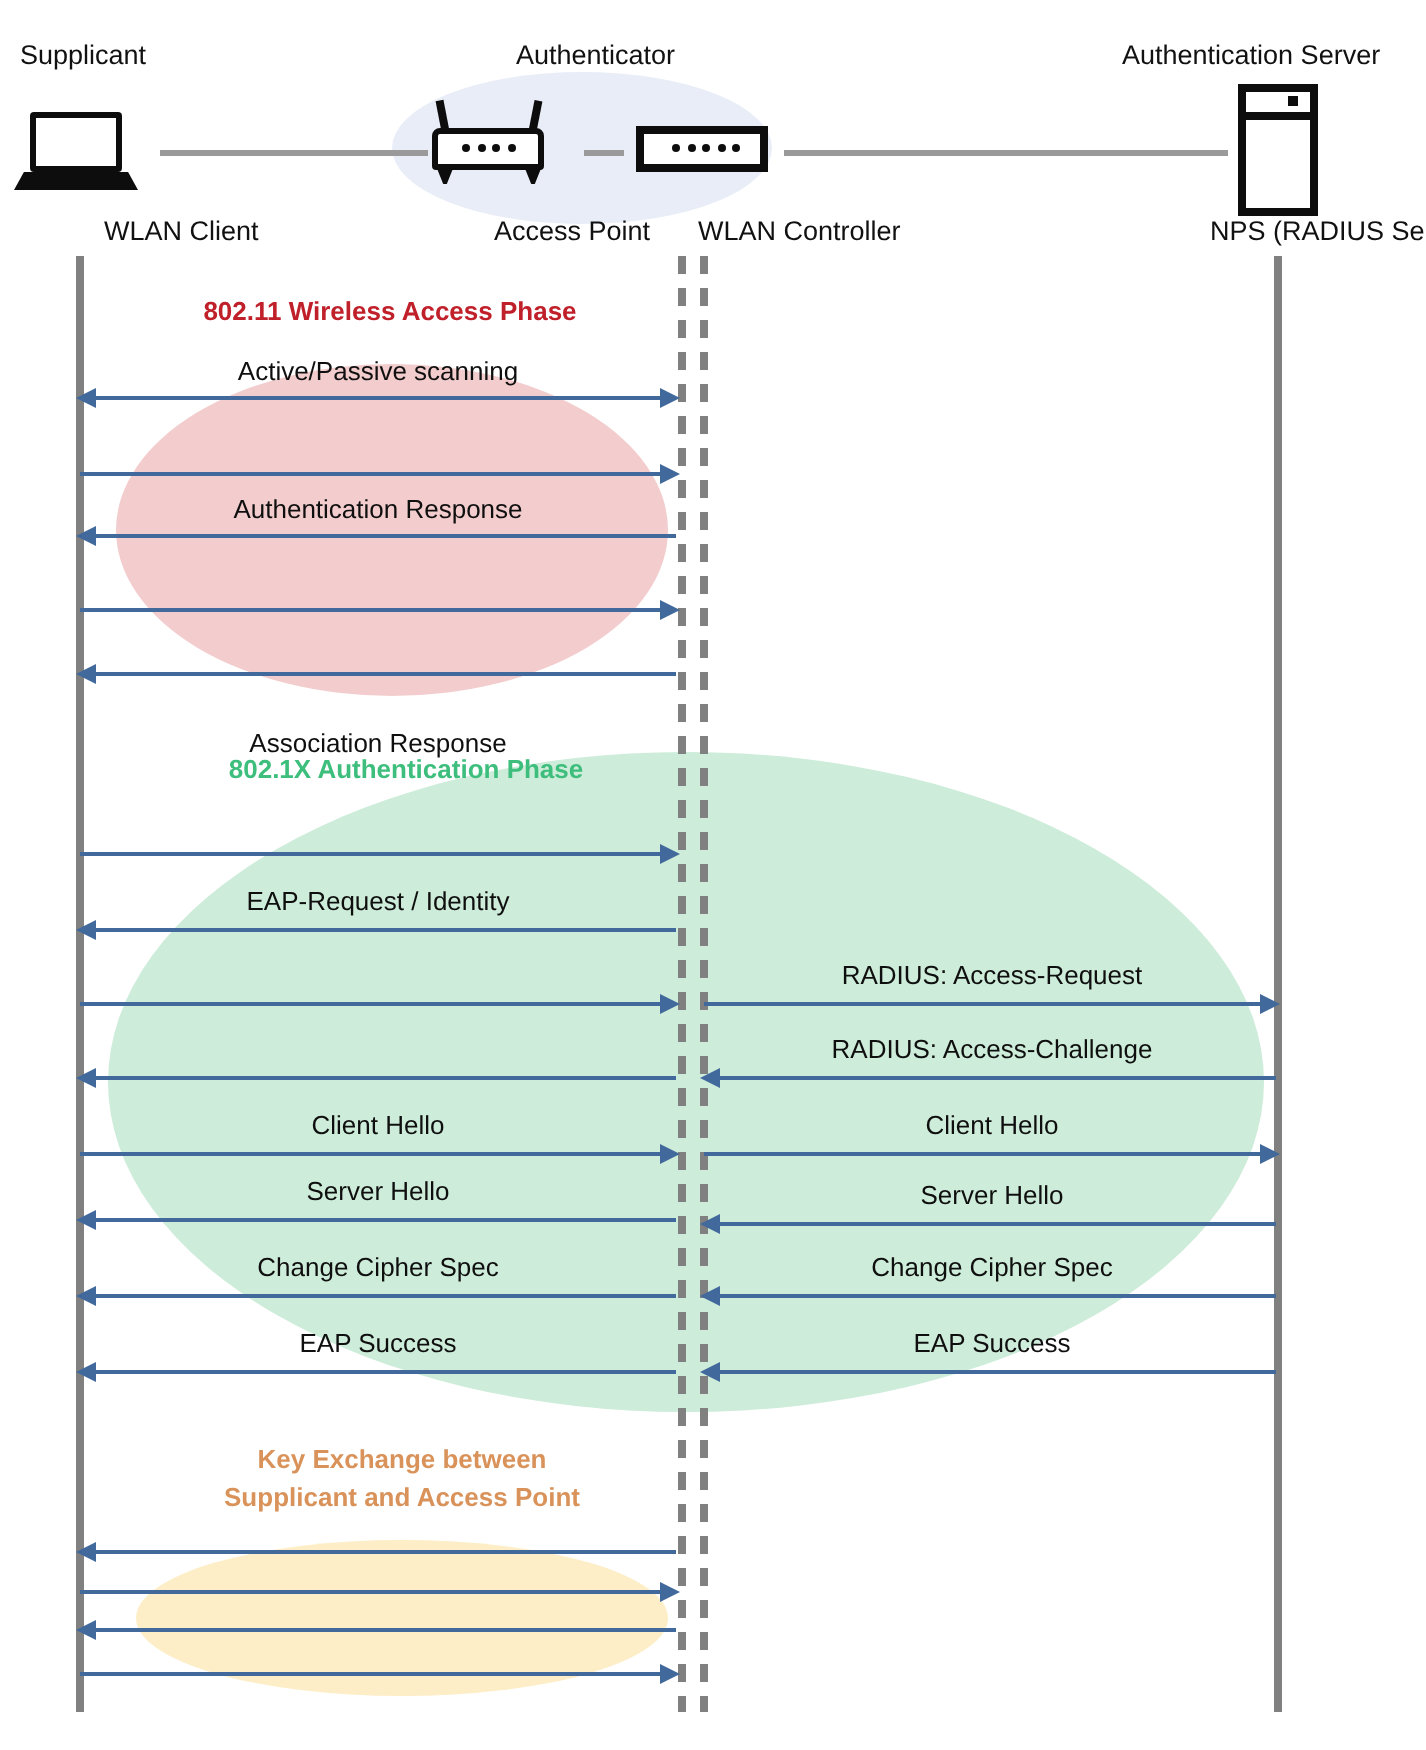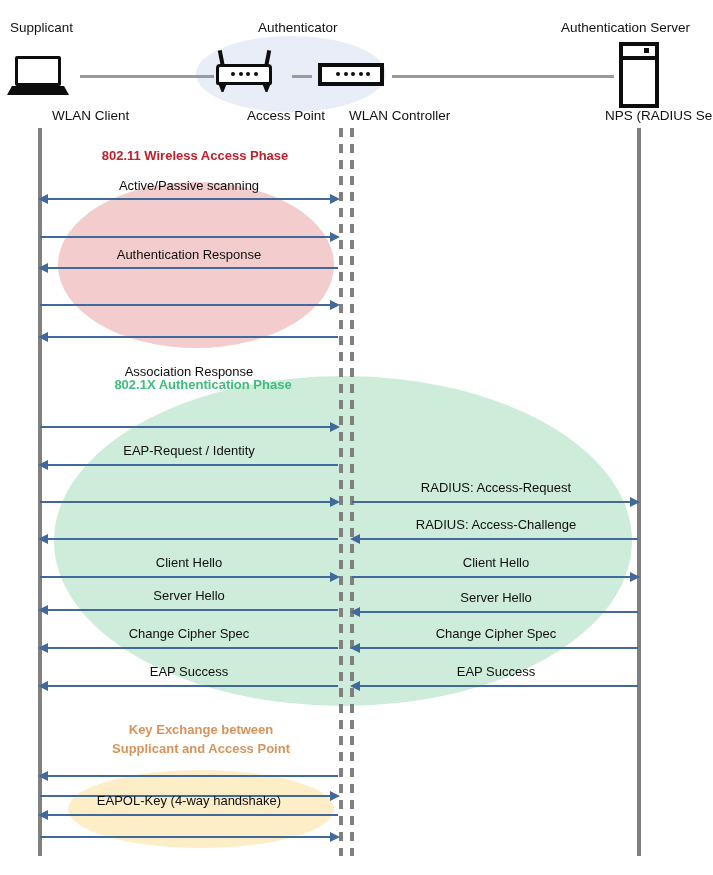--- a/index.html
+++ b/index.html
@@ -180,21 +180,20 @@
   <div class="msg-label" style="left:40px;top:664px;width:298px;">EAP Success</div>
   <div class="msg" style="left:42px;top:685px;width:296px;"></div>
   <div class="head left" style="left:38px;top:681px;"></div>
 
   <div class="msg" style="left:42px;top:775px;width:296px;"></div>
   <div class="head left" style="left:38px;top:771px;"></div>
 
   <div class="msg" style="left:40px;top:795px;width:298px;"></div>
   <div class="head right" style="left:330px;top:791px;"></div>
 
-  <div class="msg-label" style="left:40px;top:793px;width:298px;">EAPOL-Key (4-way handshake)</div>
   <div class="msg" style="left:42px;top:814px;width:296px;"></div>
   <div class="head left" style="left:38px;top:810px;"></div>
 
   <div class="msg" style="left:40px;top:836px;width:298px;"></div>
   <div class="head right" style="left:330px;top:832px;"></div>
 
   <div class="msg-label" style="left:354px;top:480px;width:284px;">RADIUS: Access-Request</div>
   <div class="msg" style="left:352px;top:501px;width:286px;"></div>
   <div class="head right" style="left:630px;top:497px;"></div>
 

